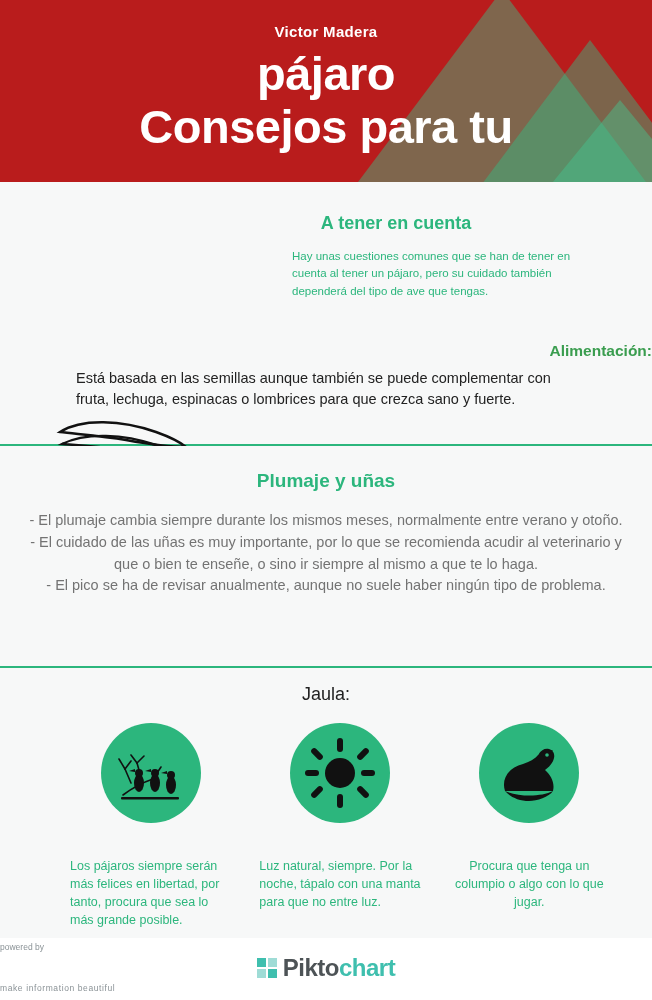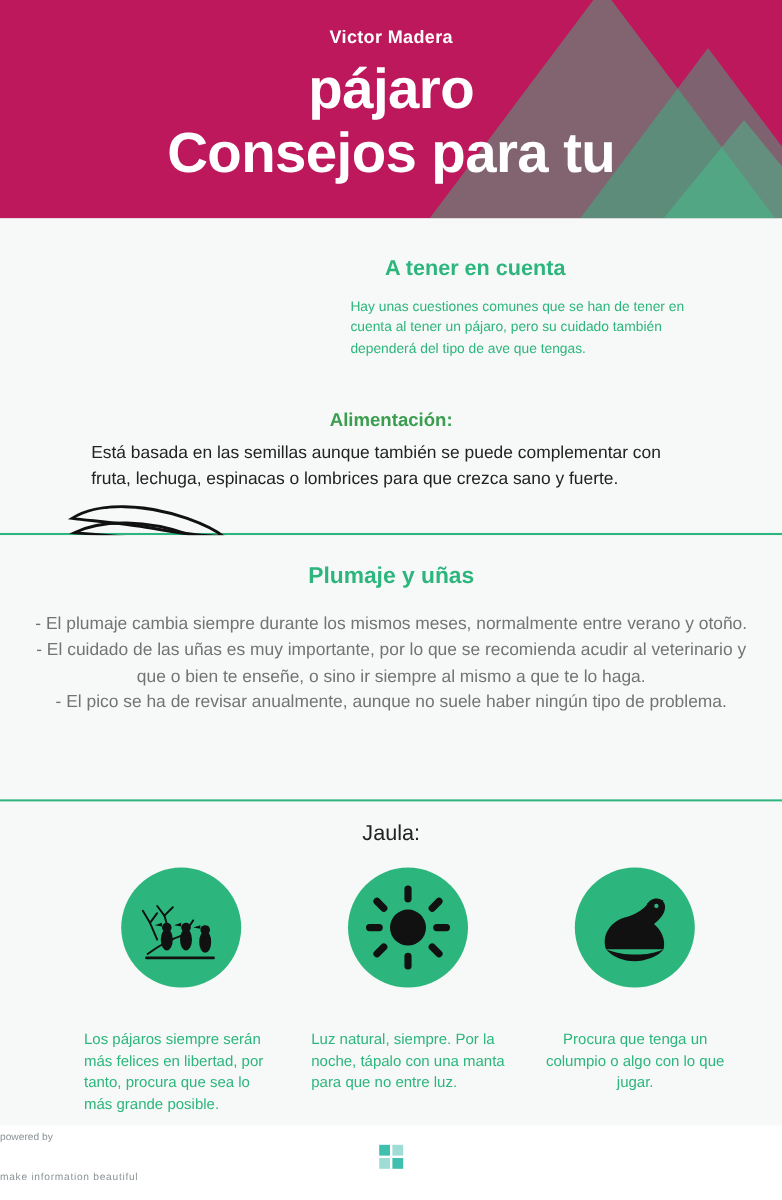--- a/index.html
+++ b/index.html
@@ -8,21 +8,21 @@
     font-family: "Liberation Sans", sans-serif;
     background: #ffffff;
     overflow: hidden;
   }
   .page { position: relative; width: 652px; height: 1000px; background: #f7f8f8; }
 
   
   .header {
     position: relative;
     width: 652px; height: 182px;
-    background: #be185d;
+    background: #b91c1c;
     overflow: hidden;
   }
   .header .tri {
     position: absolute;
     width: 0; height: 0;
     opacity: .45;
   }
   .tri1 {
     left: 352px; top: -10px;
     border-left: 150px solid transparent;
@@ -90,21 +90,21 @@
     width: 290px;
     color: #2cb67d;
     font-size: 11.5px;
     line-height: 1.5;
   }
 
   .s1-sub {
     position: absolute;
     left: 0; top: 160px;
     width: 652px;
-    text-align: center;
+    text-align: right;
     color: #3a9d4f;
     font-size: 15.5px;
     font-weight: bold;
   }
   .s1-text {
     position: absolute;
     left: 76px; top: 186px;
     width: 500px;
     text-align: left;
     color: #222222;
@@ -315,17 +315,18 @@
 
   <div class="footer">
     <div class="powered">powered by</div>
     <div class="brand-row">
       <span class="brand-mark">
         <i></i>
           <i class="light"></i>
           <i class="light"></i>
           <i></i>
       </span>
+      <span class="brand-name"><span>Pikto</span><span class="green">chart</span></span>
     </div>
     <div class="tagline">make information beautiful</div>
   </div>
 
 </div>
 
 </body></html>

